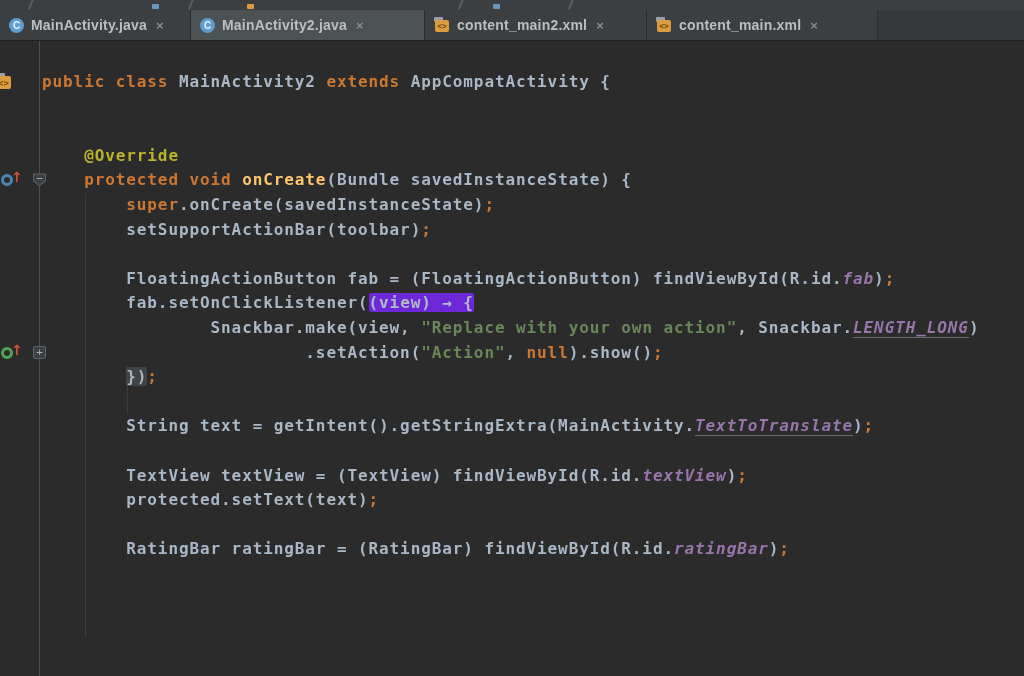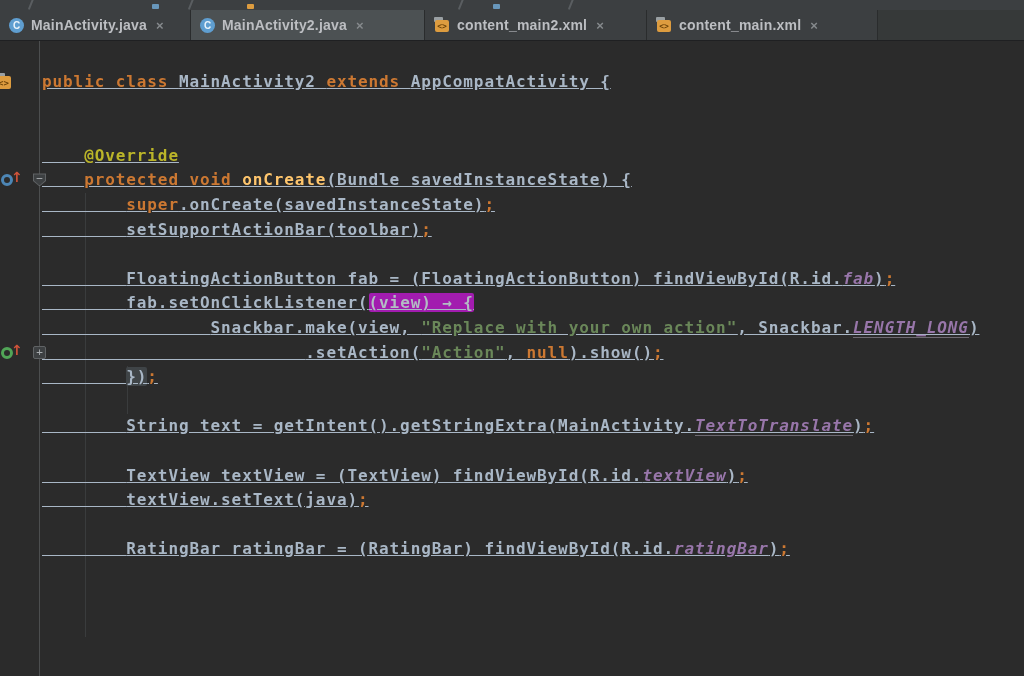--- a/index.html
+++ b/index.html
@@ -52,30 +52,30 @@
   
   .editor{position:absolute;left:0;top:41px;width:1024px;height:635px;background:var(--editor-bg);}
   .gutter-vline{position:absolute;left:39px;top:0;width:1px;height:635px;background:#4c4e4f;}
   .indent-guide{position:absolute;width:1px;background:#3a3c3d;}
   .code{
     position:absolute;left:0;top:0;width:1024px;height:635px;
     padding:29px 0 0 42px;box-sizing:border-box;
     font-family:"DejaVu Sans Mono",monospace;font-size:16px;font-weight:700;
     letter-spacing:.9px;color:var(--c-plain);
   }
-  .cl{height:24.6px;line-height:24.6px;white-space:pre;text-decoration:underline;}
+  .cl{height:24.6px;line-height:24.6px;white-space:pre;}
   .kw{color:var(--c-kw);}
   .ann{color:var(--c-ann);margin-top:46px;}
   .decl{color:var(--c-decl);}
   .str{color:var(--c-str);}
   .fld{color:var(--c-fld);font-style:italic;}
   .fldu{color:var(--c-fld);font-style:italic;border-bottom:1px solid #6e6a72;}
   .num{color:var(--c-num);}
   .semi{color:var(--c-semi);}
-  .hl{background:#a21caf;border-radius:2px;color:#b3bcc4;}
+  .hl{background:#6d28d9;border-radius:2px;color:#b3bcc4;}
   .hl2{background:#3f4447;border-radius:2px;}
   
   .g-item{position:absolute;left:0;width:40px;height:24.6px;}
   .donut{position:absolute;left:1px;top:6px;width:6px;height:6px;border-radius:50%;background:#2b2b2b;}
   .donut.blue{border:3px solid #4d86b5;}
   .donut.green{border:3px solid #51a557;}
   .up-arrow{
     position:absolute;left:11px;top:2px;color:#d1543a;font-size:14px;font-weight:700;
     font-family:"DejaVu Sans",sans-serif;line-height:1;
   }
@@ -157,21 +157,21 @@
       <div class="cl"><span></span></div>
       <div class="cl"><span>        </span><span class="p">FloatingActionButton fab = (FloatingActionButton) findViewById(R.id.</span><span class="fld">fab</span><span class="p">)</span><span class="semi">;</span></div>
       <div class="cl"><span>        </span><span class="p">fab.setOnClickListener(</span><span class="hl">(view) → {</span></div>
       <div class="cl"><span>                </span><span class="p">Snackbar.make(view, </span><span class="str">"Replace with your own action"</span><span class="p">, Snackbar.</span><span class="fldu">LENGTH_LONG</span><span class="p">)</span></div>
       <div class="cl"><span>                         </span><span class="p">.setAction(</span><span class="str">"Action"</span><span class="p">, </span><span class="kw">null</span><span class="p">).show()</span><span class="semi">;</span></div>
       <div class="cl"><span>        </span><span class="hl2">})</span><span class="semi">;</span></div>
       <div class="cl"><span></span></div>
       <div class="cl"><span>        </span><span class="p">String text = getIntent().getStringExtra(MainActivity.</span><span class="fldu">TextToTranslate</span><span class="p">)</span><span class="semi">;</span></div>
       <div class="cl"><span></span></div>
       <div class="cl"><span>        </span><span class="p">TextView textView = (TextView) findViewById(R.id.</span><span class="fld">textView</span><span class="p">)</span><span class="semi">;</span></div>
-      <div class="cl"><span>        </span><span class="p">textView.setText(java)</span><span class="semi">;</span></div>
+      <div class="cl"><span>        </span><span class="p">protected.setText(text)</span><span class="semi">;</span></div>
       <div class="cl"><span></span></div>
       <div class="cl"><span>        </span><span class="p">RatingBar ratingBar = (RatingBar) findViewById(R.id.</span><span class="fld">ratingBar</span><span class="p">)</span><span class="semi">;</span></div>
     </div>
   <div class="gutter-icons">
       <div class="g-item" style="top: 29px;">
         <div class="layout-ic">
           <div class="flap"></div>
           <div class="bodyx">&lt;&gt;</div>
         </div>
       </div>

